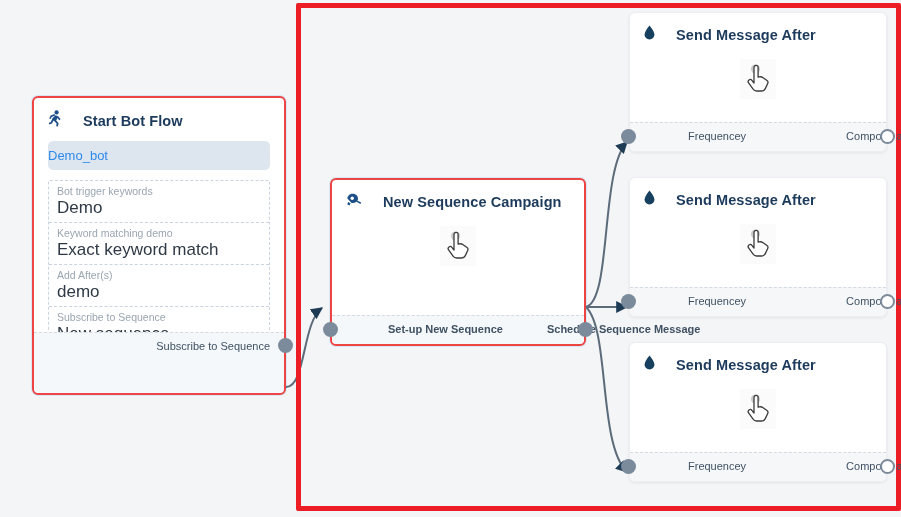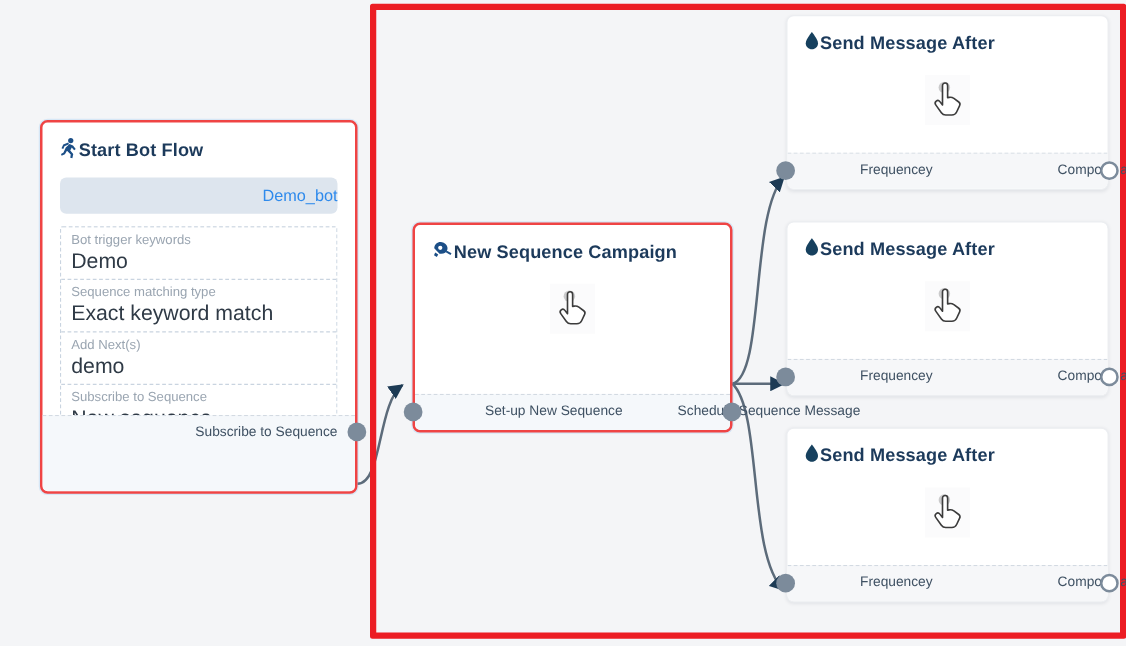--- a/index.html
+++ b/index.html
@@ -12,26 +12,26 @@
   }
   #canvas{position:absolute;inset:0;}
 
   
   .edges{position:absolute;left:0;top:0;width:901px;height:517px;pointer-events:none;}
 
   
   .node{position:absolute;background:#ffffff;border-radius:6px;box-sizing:border-box;}
   .node.sel{border:2px solid #ef4444;box-shadow:0 0 0 1px rgba(46,155,240,.15);}
   .node.plain{border:1px solid #eceef1;box-shadow:0 1px 3px rgba(16,30,54,.08);}
-  .node-title{display:flex;align-items:center;gap:1px;padding:12px 14px 6px 14px;}
+  .node-title{display:flex;align-items:center;gap:21px;padding:12px 14px 6px 14px;}
   .node-title .ttl{font-size:14.5px;font-weight:700;color:#1c3a5b;letter-spacing:.1px;}
   .node-body{padding:0 14px 6px 14px;}
 
   
-  .pill{background:#dde5ee;border-radius:5px;text-align:right;color:#2e8aec;
+  .pill{background:#dde5ee;border-radius:5px;text-align:left;color:#2e8aec;
         font-size:13px;padding:7px 0;margin:4px 0 10px 0;}
 
   
   .fields{border:1px dashed #c9d4e0;border-bottom:none;border-radius:2px;}
   .field{border-bottom:1px dashed #c9d4e0;padding:3px 8px 5px 8px;}
   .field .lbl{font-size:10.5px;color:#9aa5b1;line-height:15px;}
   .field .val{font-size:17px;color:#2f3a46;line-height:18px;}
 
   
   .hand{display:flex;align-items:center;justify-content:center;}
@@ -89,25 +89,25 @@
 
     <div class="node-body">
       <div class="pill">Demo_bot</div>
 
       <div class="fields">
         <div class="field">
           <div class="lbl">Bot trigger keywords</div>
           <div class="val">Demo</div>
         </div>
         <div class="field">
-          <div class="lbl">Sequence matching type</div>
+          <div class="lbl">Keyword matching demo</div>
           <div class="val">Exact keyword match</div>
         </div>
         <div class="field">
-          <div class="lbl">Add Next(s)</div>
+          <div class="lbl">Add After(s)</div>
           <div class="val">demo</div>
         </div>
         <div class="field">
           <div class="lbl">Subscribe to Sequence</div>
           <div class="val">New sequence</div>
         </div>
       </div>
     </div>
 
     <div class="node-foot" style="height:60px;">
@@ -137,21 +137,21 @@
           <circle cx="10.5" cy="5" r="4.6" fill="#6f6f6f" opacity="0.35"></circle>
           <path d="M9 3.5 C9 2.3 10 1.4 11.1 1.4 C12.2 1.4 13.1 2.3 13.1 3.5 L13.1 13.2
                    L14.2 12.9 C15.6 12.6 17 12.9 18.1 13.7 L22 16.6 C22.9 17.3 23.2 18.5 22.7 19.5
                    L20.3 24.6 C19.6 26.1 18.1 27 16.5 27 L11.6 27 C10.2 27 8.9 26.3 8.1 25.2
                    L3.6 18.9 C2.9 17.9 3.1 16.6 4 15.9 C4.9 15.2 6.2 15.4 6.9 16.3 L9 19 Z" fill="#ffffff" stroke="#3c3c3c" stroke-width="1.3" stroke-linejoin="round"></path>
         </svg>
       </div>
     </div>
 
     <div class="node-foot" style="height:28px;">
-      <div class="port-row" style="padding:0 12px;justify-content:space-between;">
+      <div class="port-row" style="padding:0 12px;justify-content:space-between;font-weight:bold;">
         <span class="port-lbl">Set-up New Sequence</span>
         <span class="port-lbl">Schedule Sequence Message</span>
         <span class="port filled" style="left:-9px;top:6px;"></span>
         <span class="port filled" style="right:-9px;top:6px;"></span>
       </div>
     </div>
   </div>
 
   <div class="node plain" style="left:629px;top:12px;width:258px;height:140px;">
     <div class="node-title">

